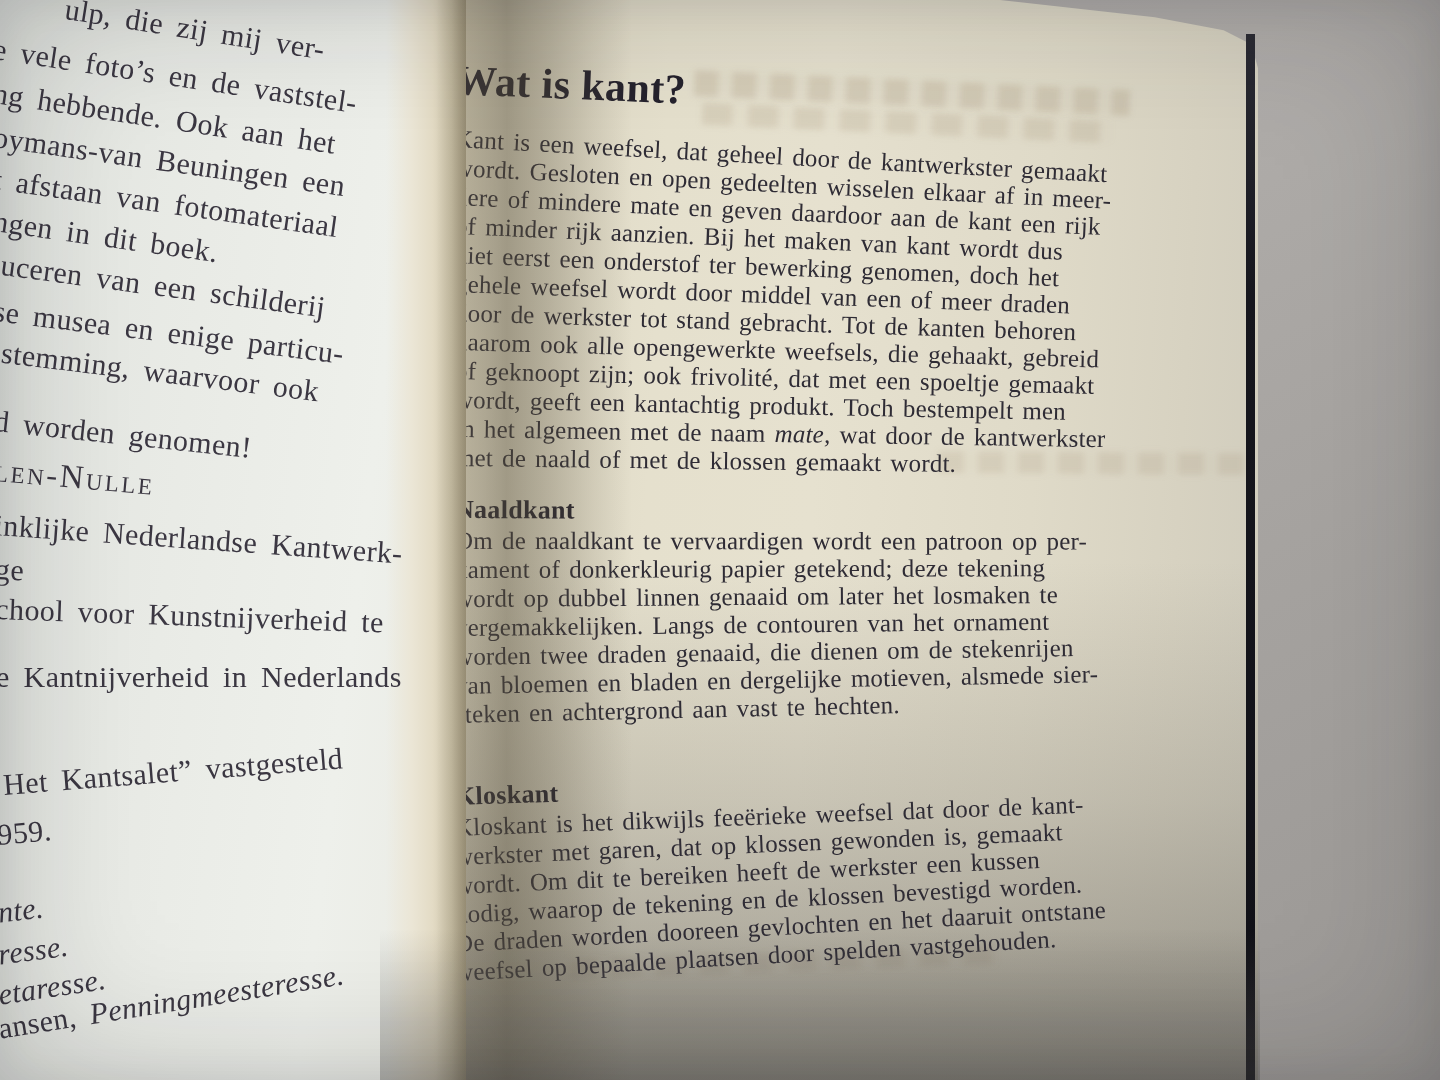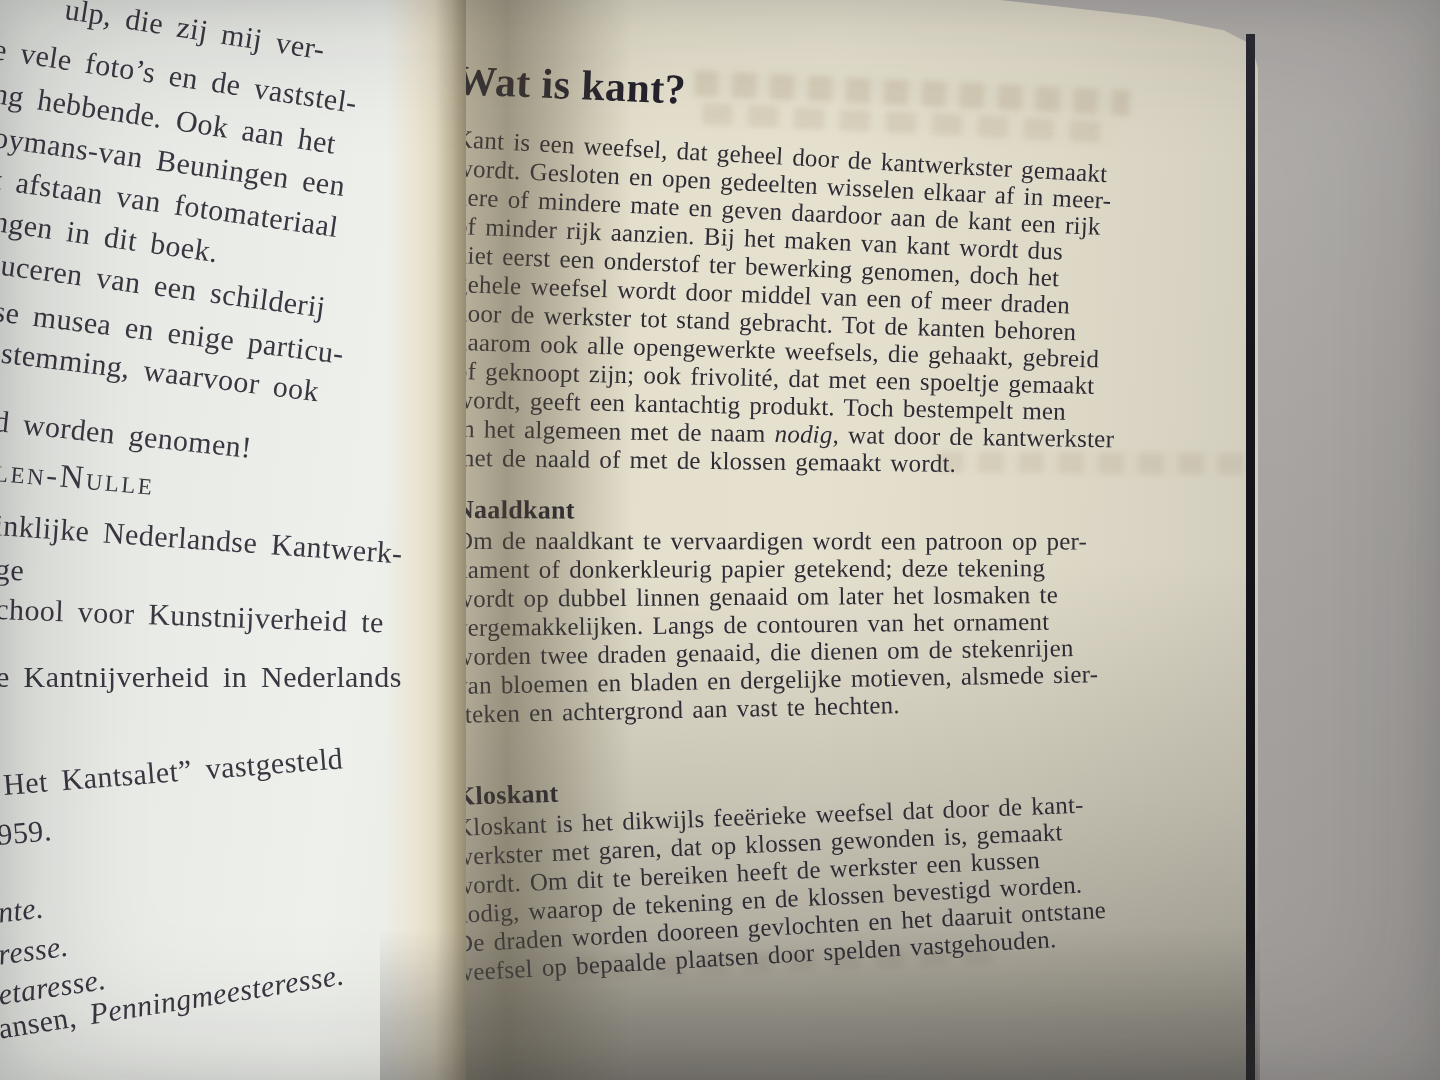--- a/index.html
+++ b/index.html
@@ -91,21 +91,21 @@
     <div class="rline" style="transform: rotate(3.09deg);">Kant is een weefsel, dat geheel door de kantwerkster gemaakt</div>
         <div class="rline" style="transform: rotate(2.87deg);">wordt. Gesloten en open gedeelten wisselen elkaar af in meer-</div>
         <div class="rline" style="transform: rotate(2.65deg);">dere of mindere mate en geven daardoor aan de kant een rijk</div>
         <div class="rline" style="transform: rotate(2.43deg);">of minder rijk aanzien. Bij het maken van kant wordt dus</div>
         <div class="rline" style="transform: rotate(2.21deg);">niet eerst een onderstof ter bewerking genomen, doch het</div>
         <div class="rline" style="transform: rotate(1.99deg);">gehele weefsel wordt door middel van een of meer draden</div>
         <div class="rline" style="transform: rotate(1.77deg);">door de werkster tot stand gebracht. Tot de kanten behoren</div>
         <div class="rline" style="transform: rotate(1.55deg);">daarom ook alle opengewerkte weefsels, die gehaakt, gebreid</div>
         <div class="rline" style="transform: rotate(1.33deg);">of geknoopt zijn; ook frivolité, dat met een spoeltje gemaakt</div>
         <div class="rline" style="transform: rotate(1.11deg);">wordt, geeft een kantachtig produkt. Toch bestempelt men</div>
-        <div class="rline" style="transform: rotate(0.9deg);">in het algemeen met de naam <em>nodig,</em> wat door de kantwerkster</div>
+        <div class="rline" style="transform: rotate(0.9deg);">in het algemeen met de naam <em>mate,</em> wat door de kantwerkster</div>
         <div class="rline" style="transform: rotate(0.68deg);">met de naald of met de klossen gemaakt wordt.</div>
         <div class="rheading h1" style="transform: rotate(0.29deg);">Naaldkant</div>
         <div class="rline" style="transform: rotate(0.05deg);">Om de naaldkant te vervaardigen wordt een patroon op per-</div>
         <div class="rline" style="transform: rotate(-0.17deg);">kament of donkerkleurig papier getekend; deze tekening</div>
         <div class="rline" style="transform: rotate(-0.39deg);">wordt op dubbel linnen genaaid om later het losmaken te</div>
         <div class="rline" style="transform: rotate(-0.61deg);">vergemakkelijken. Langs de contouren van het ornament</div>
         <div class="rline" style="transform: rotate(-0.83deg);">worden twee draden genaaid, die dienen om de stekenrijen</div>
         <div class="rline" style="transform: rotate(-1.05deg);">van bloemen en bladen en dergelijke motieven, alsmede sier-</div>
         <div class="rline" style="transform: rotate(-1.27deg);">steken en achtergrond aan vast te hechten.</div>
         <div class="rheading h2" style="transform: rotate(-1.88deg);">Kloskant</div>

